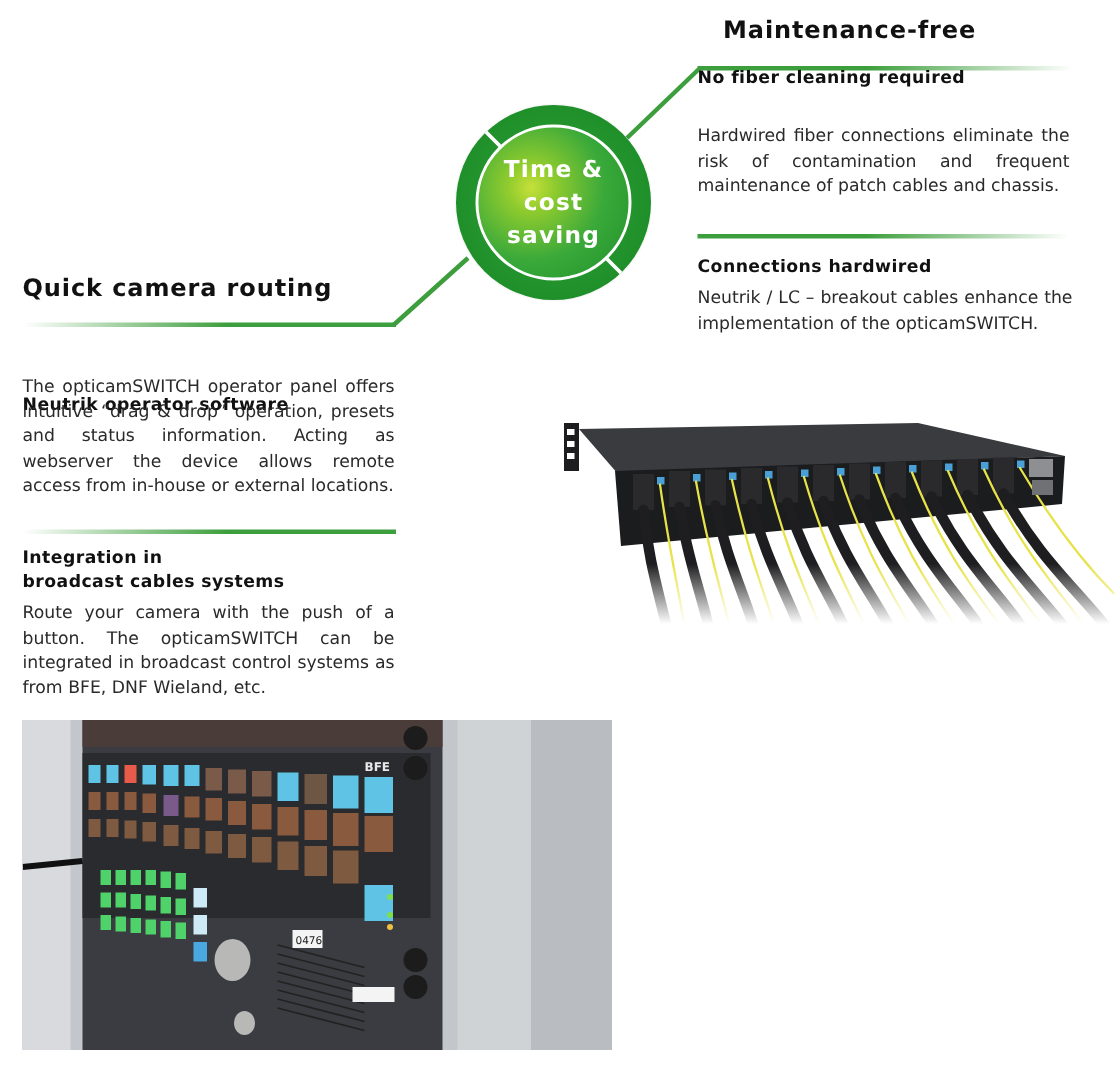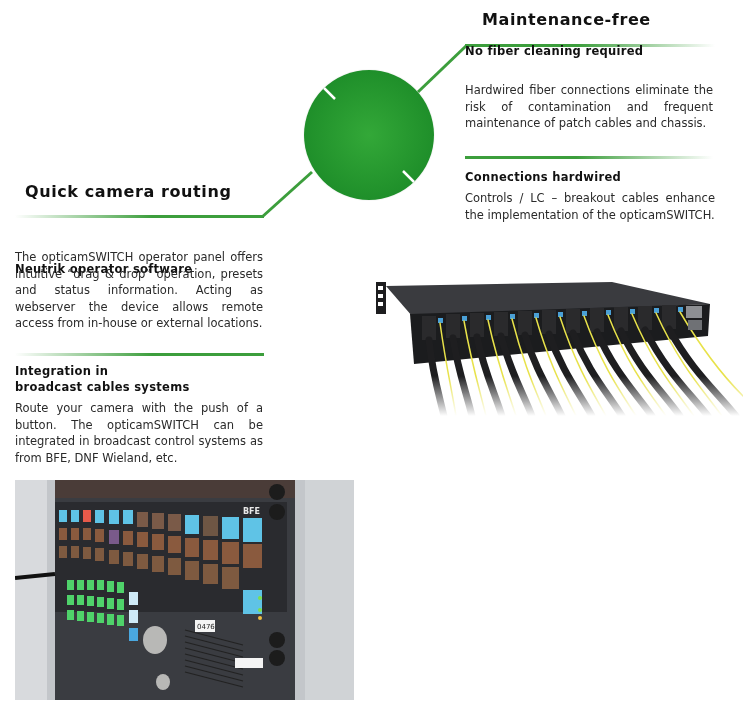--- a/index.html
+++ b/index.html
@@ -30,30 +30,35 @@
   <polyline points="418,92 466,46" stroke="#3c9e3c" stroke-width="3" fill="none"></polyline>
 </svg>
 
 <div class="abs h1" style="left:482px;top:10px;">Maintenance-free</div>
 <div class="abs rule rule-fade-right" style="left:465px;top:44px;width:250px;"></div>
 <div class="abs h2" style="left:465px;top:43px;">No fiber cleaning required</div>
 <div class="abs body-text" style="left:465px;top:82px;width:248px;">Hardwired fiber connections eliminate the risk of contamination and frequent maintenance of patch cables and chassis.</div>
 
 <div class="abs rule rule-fade-right" style="left:465px;top:156px;width:248px;"></div>
 <div class="abs h2" style="left:465px;top:169px;">Connections hardwired</div>
-<div class="abs body-text" style="left:465px;top:190px;width:250px;">Controls / LC – breakout cables enhance the implementation of the opticamSWITCH.</div>
+<div class="abs body-text" style="left:465px;top:190px;width:250px;">Neutrik / LC – breakout cables enhance the implementation of the opticamSWITCH.</div>
 
 <div class="abs circle-outer" style="left:304px;top:70px;">
   <svg class="abs" style="left:0;top:0;" width="130" height="130">
     <line x1="20" y1="18" x2="31" y2="29" stroke="#ffffff" stroke-width="2.5"></line>
     <line x1="99" y1="101" x2="110" y2="112" stroke="#ffffff" stroke-width="2.5"></line>
   </svg>
+  <div class="circle-inner">
+    <div class="circle-text">Time &amp;</div>
+    <div class="circle-text">cost</div>
+    <div class="circle-text">saving</div>
+  </div>
 </div>
 
-<div class="abs h1" style="left:25px;top:182px;">Quick camera routing</div>
+<div class="abs h1" style="left:15px;top:182px;">Quick camera routing</div>
 <div class="abs rule rule-fade-left" style="left:15px;top:215px;width:249px;"></div>
 <div class="abs h2" style="left:15px;top:229px;margin-top:32px;">Neutrik operator software</div>
 <div class="abs body-text" style="left:15px;top:249px;width:248px;">The opticamSWITCH operator panel offers intuitive “drag &amp; drop” operation, presets and status information. Acting as webserver the device allows remote access from in-house or external locations.</div>
 
 <div class="abs rule rule-fade-left" style="left:15px;top:353px;width:249px;"></div>
 <div class="abs h2" style="left:15px;top:363px;">Integration in</div>
 <div class="abs h2" style="left:15px;top:379px;">broadcast cables systems</div>
 <div class="abs body-text" style="left:15px;top:400px;width:248px;">Route your camera with the push of a button. The opticamSWITCH can be integrated in broadcast control systems as from BFE, DNF Wieland, etc.</div>
 
 <div class="abs photo" style="left:372px;top:276px;width:371px;height:140px;">
@@ -123,21 +128,21 @@
       <path d="M260 38 C282 90 304 115 322 140" stroke="#e8e24a" stroke-width="1.5"></path>
       <path d="M284 37 C308 90 332 115 350 140" stroke="#e8e24a" stroke-width="1.5"></path>
       <path d="M308 36 C334 80 356 105 371 120" stroke="#e8e24a" stroke-width="1.5"></path>
     </g>
     <rect x="314" y="30" width="16" height="12" fill="#8d8f93"></rect>
     <rect x="316" y="44" width="14" height="10" fill="#6f7175"></rect>
     <rect x="0" y="100" width="371" height="40" fill="url(#fadeDown)"></rect>
   </svg>
 </div>
 
-<div class="abs photo" style="left:15px;top:480px;width:339px;height:220px;background:#b9bcc0;">
+<div class="abs photo" style="left:15px;top:480px;width:393px;height:220px;background:#b9bcc0;">
   <svg width="339" height="220">
     <rect x="0" y="0" width="339" height="220" fill="#c3c6ca"></rect>
     <rect x="0" y="0" width="32" height="220" fill="#d8dadd"></rect>
     <rect x="290" y="0" width="49" height="220" fill="#d0d3d6"></rect>
     <rect x="40" y="0" width="240" height="220" fill="#3a3c41"></rect>
     <rect x="40" y="0" width="240" height="18" fill="#4a3c38"></rect>
     <rect x="40" y="22" width="232" height="110" fill="#2a2b2f"></rect>
     <text x="228" y="34" fill="#e8e8e8" font-size="8" font-family="DejaVu Sans, sans-serif" font-weight="bold">BFE</text>
 
     <g>

